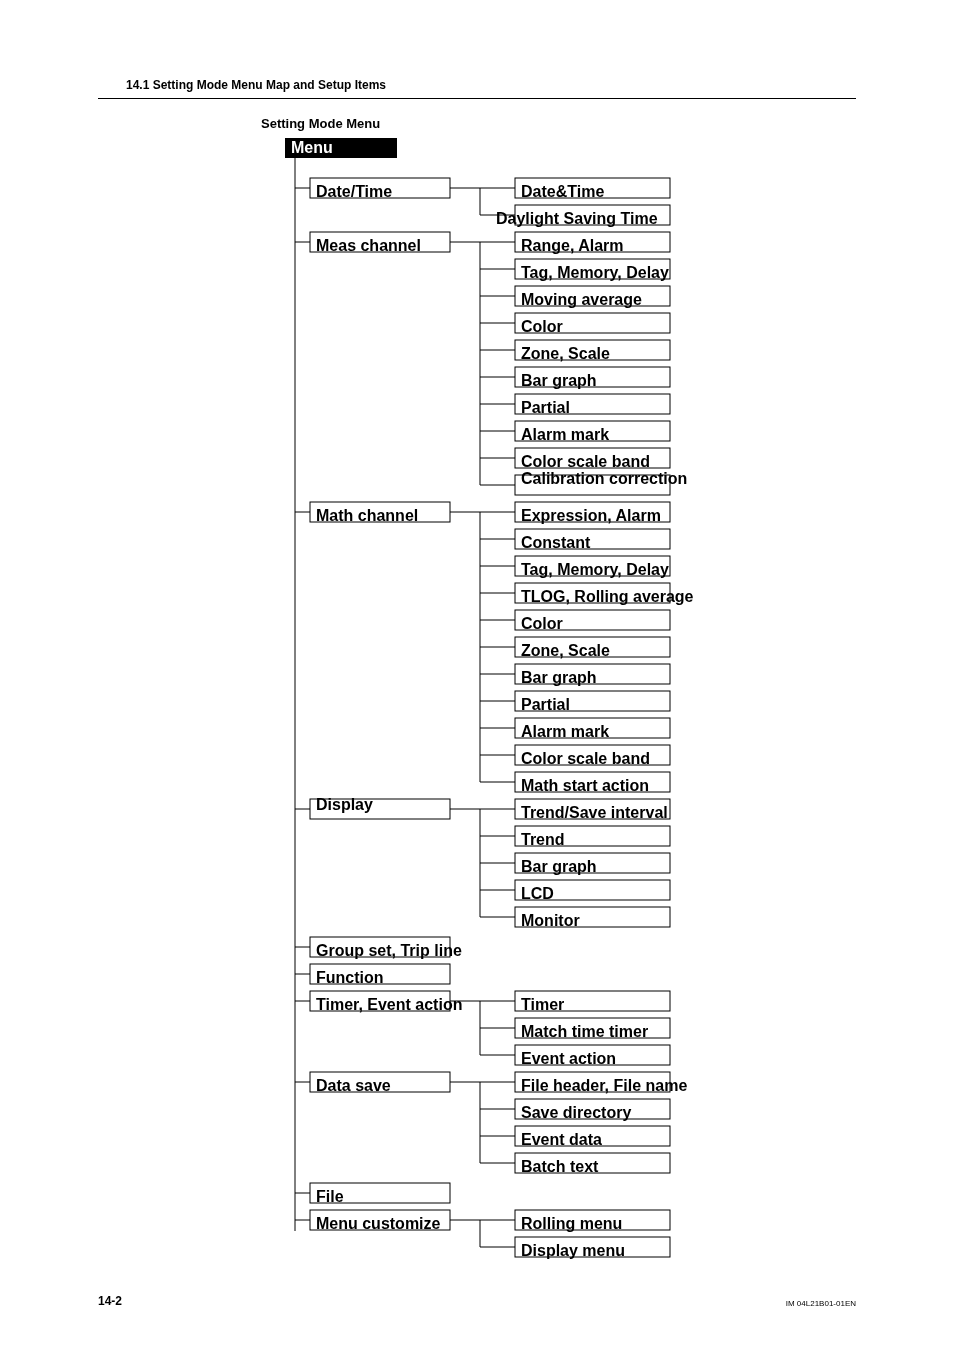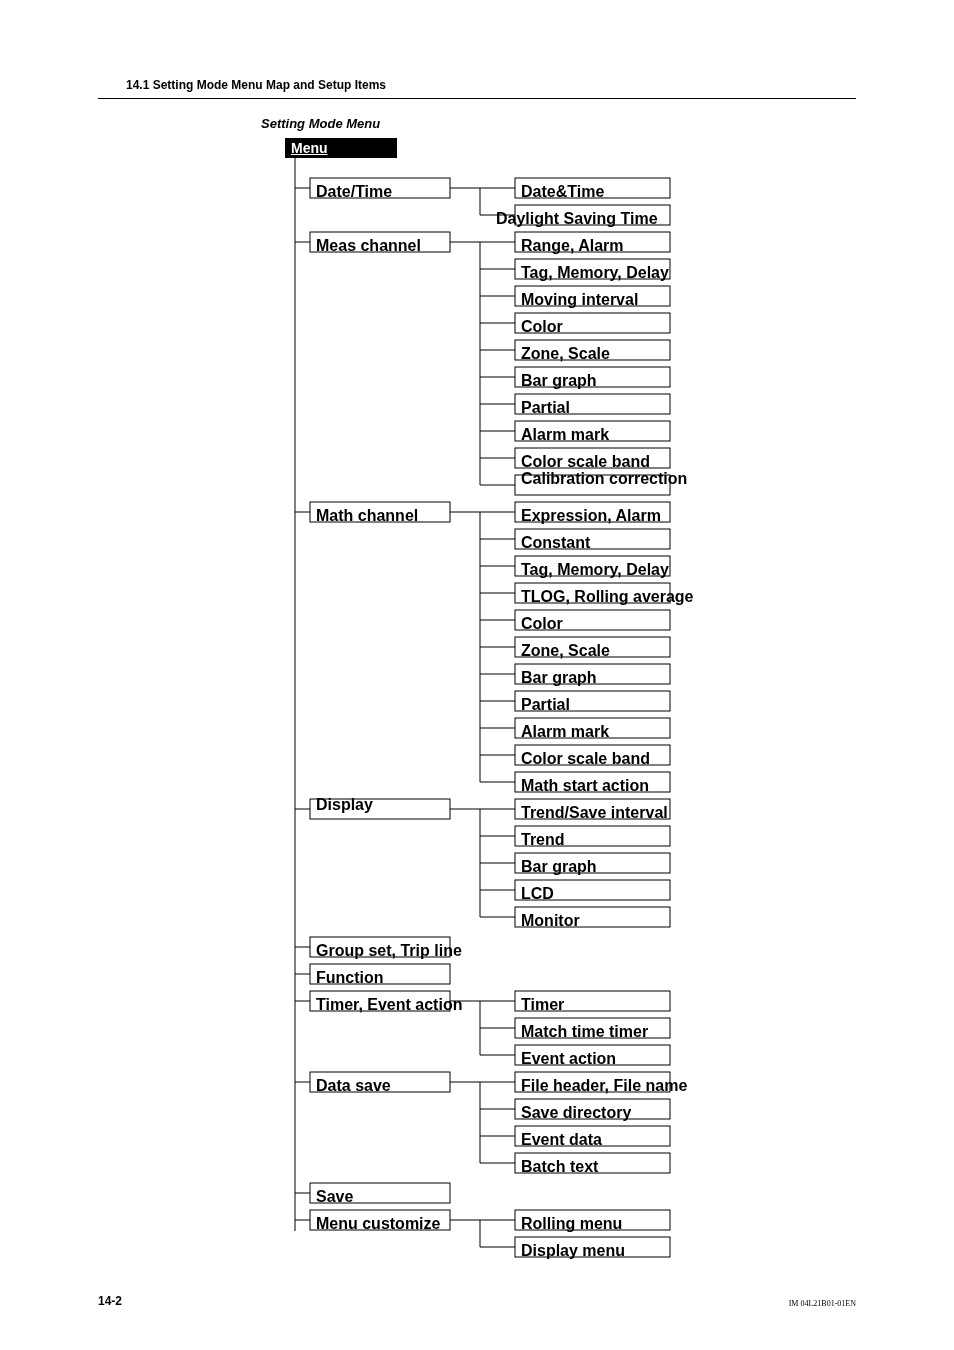--- a/index.html
+++ b/index.html
@@ -27,36 +27,34 @@
     font-size: 12px;
     font-weight: bold;
     margin-left: 28px;
   }
   .subsection-title {
     position: absolute;
     top: 116px;
     left: 261px;
     font-size: 13px;
     font-weight: bold;
-    font-style: italic;
   }
   .menu-root {
     position: absolute;
     top: 138px;
     left: 285px;
     width: 112px;
     height: 20px;
     background: #000;
     color: #fff;
-    font-size: 14px;
+    font-size: 16px;
     font-weight: bold;
     display: flex;
     align-items: center;
     padding-left: 6px;
-    text-decoration: underline;
   }
   .svg-tree {
     position: absolute;
     top: 158px;
     left: 285px;
   }
   .box {
     fill: #fff;
     stroke: #000;
     stroke-width: 1;
@@ -77,21 +75,20 @@
     bottom: 42px;
     left: 98px;
     font-size: 12px;
     font-weight: bold;
   }
   .doc-id {
     position: absolute;
     bottom: 42px;
     right: 98px;
     font-size: 8px;
-    font-family: Liberation Serif, serif;
   }
 </style>
 </head>
 <body>
 
 <div class="section-title">14.1  Setting Mode Menu Map and Setup Items</div>
 <div class="header-line"></div>
 <div class="subsection-title">Setting Mode Menu</div>
 
 <div class="menu-root">
@@ -221,29 +218,29 @@
 </svg>
 
 <div class="node-text" style="top:183px;left:316px">Date/Time</div>
 <div class="node-text" style="top:237px;left:316px">Meas channel</div>
 <div class="node-text" style="top:507px;left:316px">Math channel</div>
 <div class="node-text" style="top:796px;left:316px">Display</div>
 <div class="node-text" style="top:942px;left:316px">Group set, Trip line</div>
 <div class="node-text" style="top:969px;left:316px">Function</div>
 <div class="node-text" style="top:996px;left:316px">Timer, Event action</div>
 <div class="node-text" style="top:1077px;left:316px">Data save</div>
-<div class="node-text" style="top:1188px;left:316px">Save</div>
+<div class="node-text" style="top:1188px;left:316px">File</div>
 <div class="node-text" style="top:1215px;left:316px">Menu customize</div>
 
 <div class="node-text" style="top:183px;left:521px">Date&amp;Time</div>
 <div class="node-text" style="top:210px;left:496px">Daylight Saving Time</div>
 
 <div class="node-text" style="top:237px;left:521px">Range, Alarm</div>
 <div class="node-text" style="top:264px;left:521px">Tag, Memory, Delay</div>
-<div class="node-text" style="top:291px;left:521px">Moving interval</div>
+<div class="node-text" style="top:291px;left:521px">Moving average</div>
 <div class="node-text" style="top:318px;left:521px">Color</div>
 <div class="node-text" style="top:345px;left:521px">Zone, Scale</div>
 <div class="node-text" style="top:372px;left:521px">Bar graph</div>
 <div class="node-text" style="top:399px;left:521px">Partial</div>
 <div class="node-text" style="top:426px;left:521px">Alarm mark</div>
 <div class="node-text" style="top:453px;left:521px">Color scale band</div>
 <div class="node-text" style="top:470px;left:521px">Calibration correction</div>
 
 <div class="node-text" style="top:507px;left:521px">Expression, Alarm</div>
 <div class="node-text" style="top:534px;left:521px">Constant</div>

